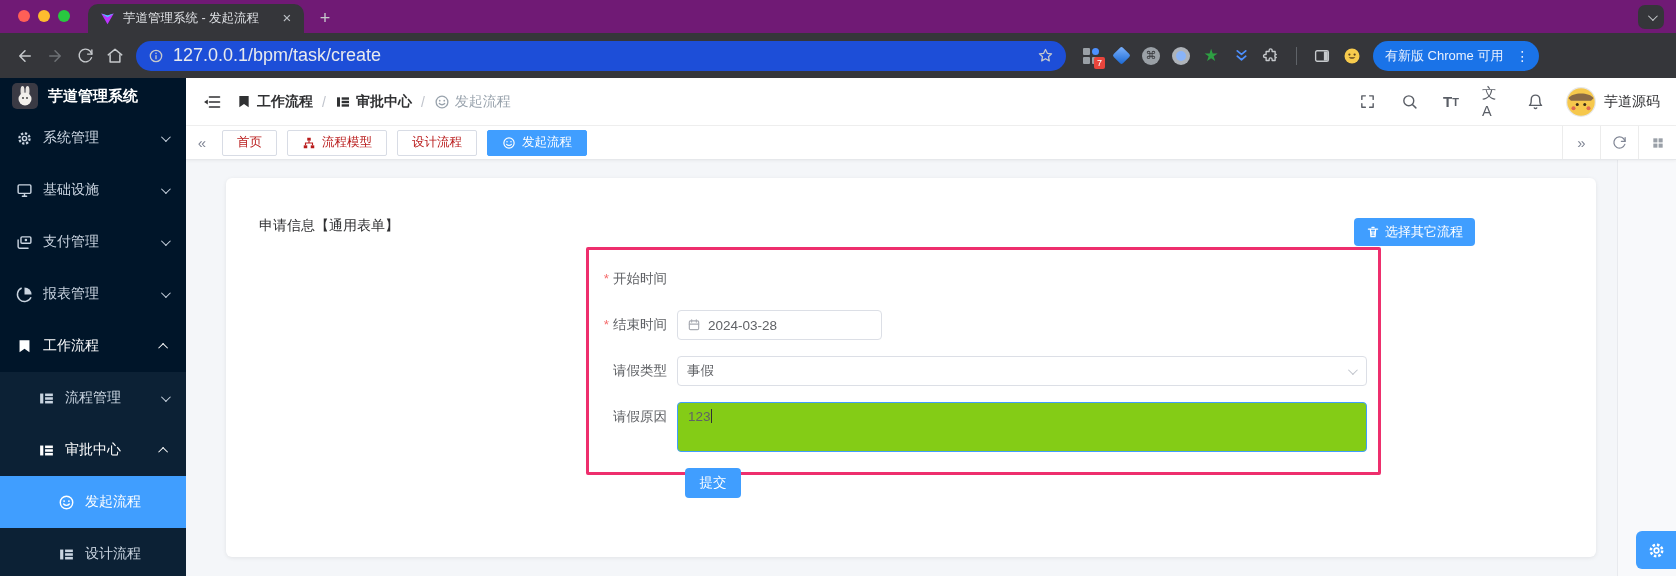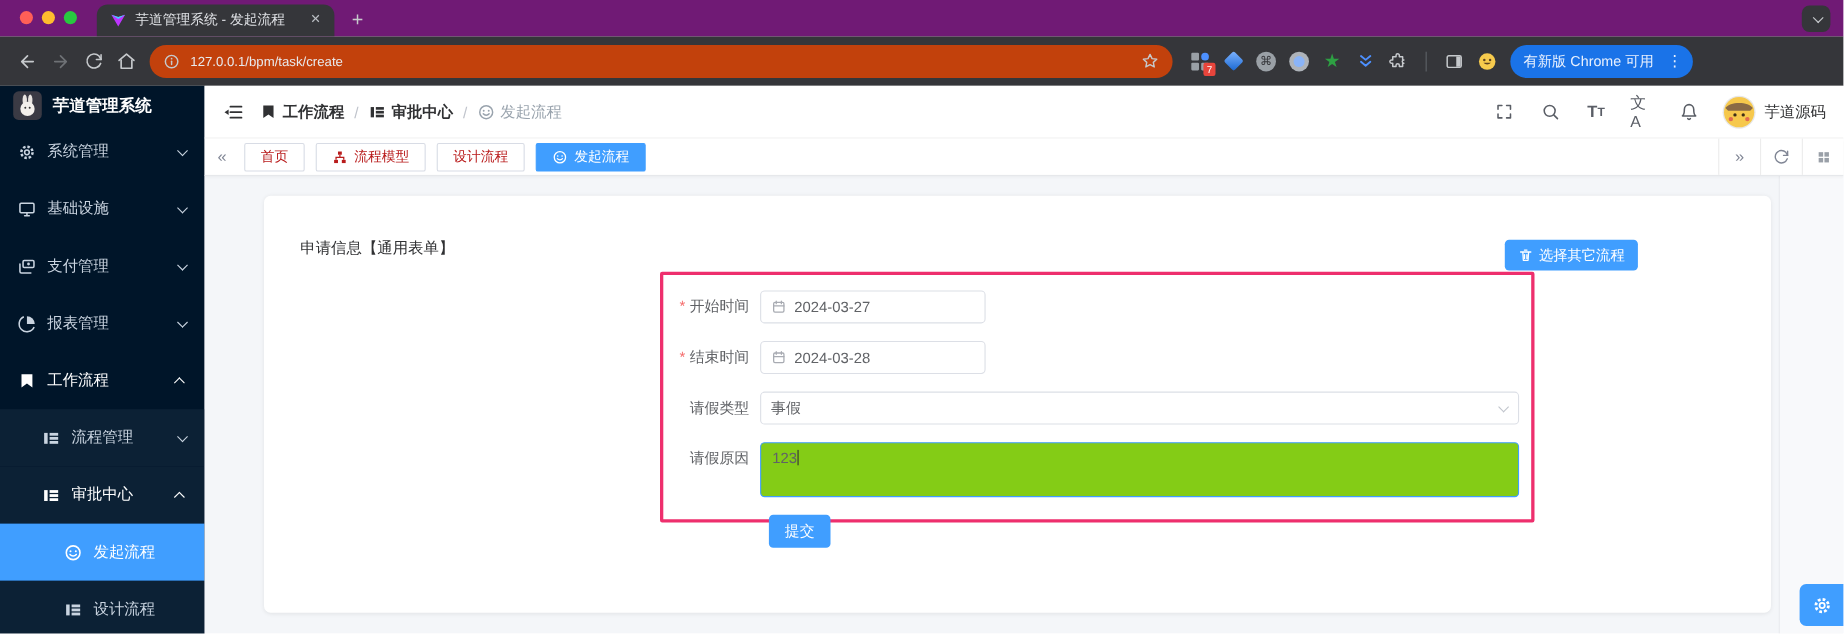--- a/index.html
+++ b/index.html
@@ -21,22 +21,22 @@
   .newtab { position:absolute; left:312px; top:6px; width:26px; height:26px; color:#c6c9cc;
     font-size:18px; text-align:center; line-height:24px; border-radius:50%; }
   .tabsearch { position:absolute; right:12px; top:5px; width:26px; height:24px;
     background:#35363a; border-radius:7px; display:flex; align-items:center; justify-content:center; }
   .favicon { width:15px; height:15px; }
 
   .toolbar { height:45px; background:#35363a; display:flex; align-items:center; padding:0 10px; }
   .navbtn { width:30px; height:30px; display:flex; align-items:center; justify-content:center;
     color:#c6c9cc; flex:0 0 auto; }
   .navbtn.dim { color:#6e7175; }
-  .omnibox { width:930px; height:30px; background:#c2410c; border-radius:15px; margin-left:6px;
-    display:flex; align-items:center; padding:0 12px; gap:9px; color:#e8eaed; font-size:12px; }
+  .omnibox { width:930px; height:30px; background:#1d4ed8; border-radius:15px; margin-left:6px;
+    display:flex; align-items:center; padding:0 12px; gap:9px; color:#e8eaed; font-size:18px; }
   .omni-star { margin-left:auto; color:#c6c9cc; }
   .exts { display:flex; align-items:center; gap:12px; margin-left:16px; }
   .extic { position:relative; width:18px; height:18px; display:flex; align-items:center; justify-content:center; }
   .ext-grid { display:grid; grid-template-columns:7px 7px; grid-gap:2px; }
   .ext-grid i { width:7px; height:7px; background:#9aa0a6; border-radius:1px; }
   .ext-grid i.b { background:#4d90fe; border-radius:50%; }
   .ext-badge { position:absolute; right:-5px; bottom:-4px; background:#e8453c; color:#fff;
     font-size:9px; padding:1px 3px; border-radius:2px; line-height:10px; }
   .ext-kite { width:13px; height:13px; background:linear-gradient(135deg,#7db3ff,#1967d2);
     transform:rotate(45deg); border-radius:2px; }
@@ -98,21 +98,21 @@
     display:flex; align-items:center; padding:0 14px; gap:6px; border-radius:2px; }
   .tagv .ti { width:14px; height:14px; }
   .tagv.active { background:#409eff; border-color:#409eff; color:#fff; }
   .tags-right { margin-left:auto; display:flex; height:100%; align-items:center; }
   .tbtn { width:38px; height:100%; display:flex; align-items:center; justify-content:center;
     color:#808695; border-left:1px solid #ececec; font-size:15px; }
 
   .content { flex:1; position:relative; background:#f4f6f9; }
   .right-strip { position:absolute; right:0; top:0; bottom:0; width:59px; background:#f8f9fb;
     border-left:1px solid #e8eaee; }
-  .card { position:absolute; left:54px; top:18px; width:1370px; height:379px; background:#fff;
+  .card { position:absolute; left:40px; top:18px; width:1370px; height:379px; background:#fff;
     border-radius:6px; box-shadow:0 1px 4px rgba(0,0,0,.08); }
   .card-title { position:absolute; left:33px; top:39px; font-size:14px; color:#303133; }
   .choose-btn { position:absolute; right:121px; top:40px; height:28px; background:#409eff; color:#fff;
     border:none; border-radius:4px; font-size:13px; display:flex; align-items:center; gap:5px;
     padding:0 12px; font-family:inherit; }
   .anno-box { position:absolute; left:360px; top:69px; width:795px; height:228px;
     border:3px solid #ee2f6d; border-radius:2px; padding:14px 0 0 8px; }
   .frow { display:flex; align-items:flex-start; margin-bottom:16px; }
   .flabel { width:70px; text-align:right; font-size:13.5px; color:#606266; line-height:30px;
     flex:0 0 auto; white-space:nowrap; }
@@ -538,26 +538,20 @@
         <button class="choose-btn">
           <svg class="ic" width="14" height="14">
               <use href="#s-trash"></use>
             </svg>
           <span>选择其它流程</span>
         </button>
 
         <div class="anno-box">
           <div class="frow">
             <span class="flabel req">开始时间</span>
-            <span class="fctrl inputbox datebox">
-              <svg class="ic cal">
-                  <use href="#s-calendar"></use>
-                </svg>
-              <span>2024-03-27</span>
-            </span>
           </div>
           <div class="frow">
             <span class="flabel req">结束时间</span>
             <span class="fctrl inputbox datebox">
               <svg class="ic cal">
                   <use href="#s-calendar"></use>
                 </svg>
               <span>2024-03-28</span>
             </span>
           </div>

